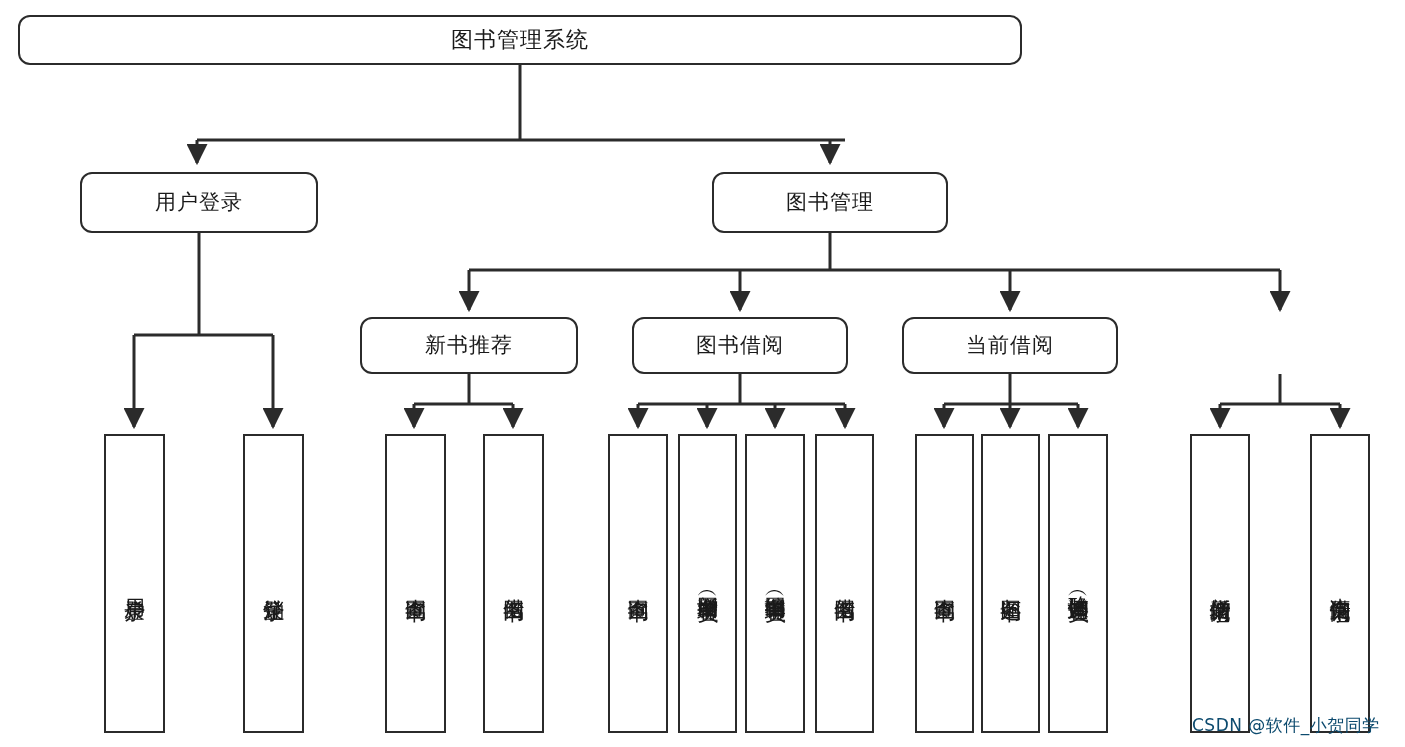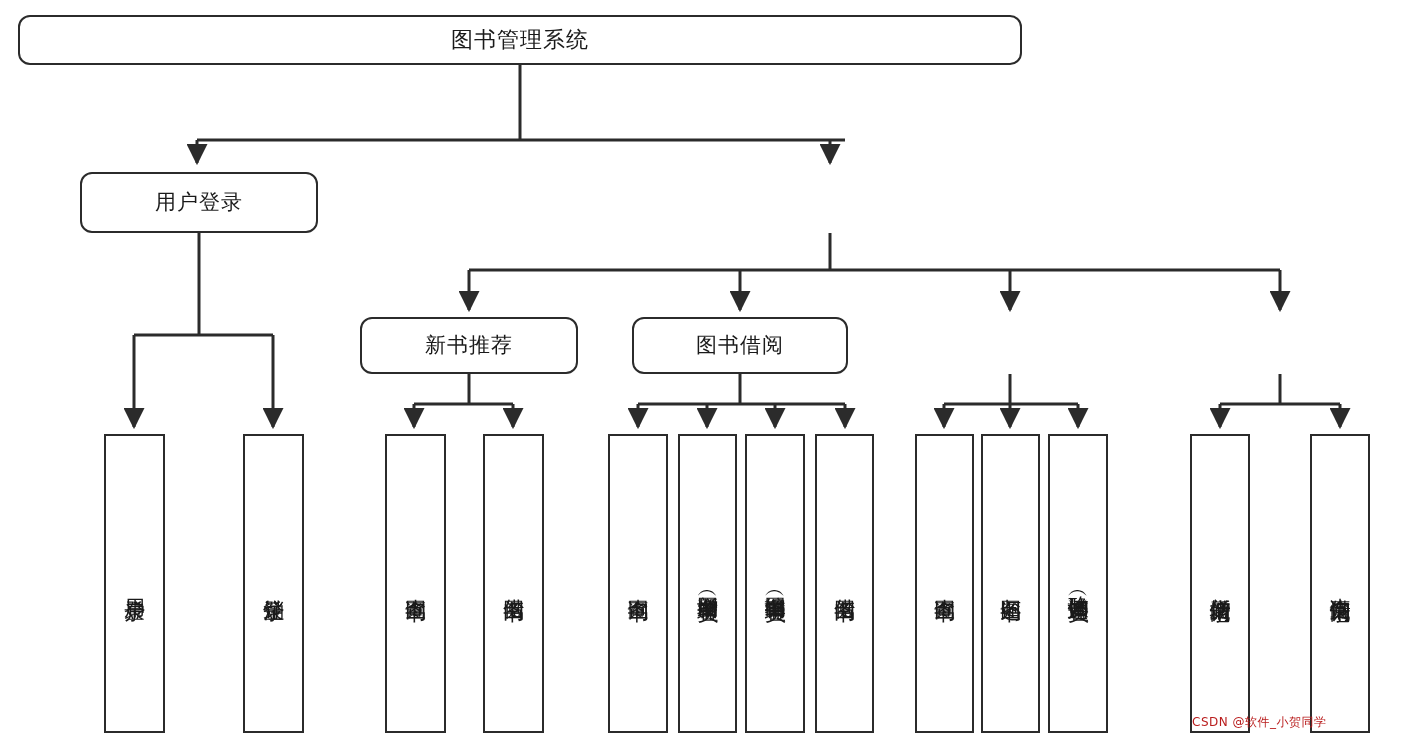--- a/index.html
+++ b/index.html
@@ -50,22 +50,22 @@
     left: 0;
     top: 0;
     width: 1405px;
     height: 747px;
     pointer-events: none;
   }
   .watermark {
     position: absolute;
     left: 1192px;
     top: 714px;
-    font-size: 12px;
-    color: #b91c1c;
+    font-size: 17px;
+    color: #0c4a6e;
     white-space: nowrap;
     letter-spacing: 0.5px;
   }
 </style>
 </head>
 <body>
 
 <div id="canvas">
 
   <svg id="edges" viewBox="0 0 1405 747" xmlns="http://www.w3.org/2000/svg">
@@ -114,23 +114,25 @@
       <path d="M 1280 374 L 1280 404"></path>
       <path d="M 1220 404 L 1340 404"></path>
       <path d="M 1220 404 L 1220 427" marker-end="url(#arrow)"></path>
       <path d="M 1340 404 L 1340 427" marker-end="url(#arrow)"></path>
     </g>
   </svg>
 
   <div class="node horiz root" style="left:18px; top:15px; width:1004px; height:50px;">图书管理系统</div>
 
   <div class="node horiz" style="left:80px; top:172px; width:238px; height:61px;">用户登录</div>
+  <div class="node horiz" style="left:712px; top:172px; width:236px; height:61px;">图书管理</div>
 
   <div class="node horiz" style="left:632px; top:317px; width:216px; height:57px;">图书借阅</div>
   <div class="node horiz" style="left:360px; top:317px; width:218px; height:57px;">新书推荐</div>
+  <div class="node horiz" style="left:902px; top:317px; width:216px; height:57px;">当前借阅</div>
 
   <div class="node vert" style="left:104px; top:434px; width:61px; height:299px;">用户登录</div>
   <div class="node vert" style="left:243px; top:434px; width:61px; height:299px;">注销登录</div>
 
   <div class="node vert" style="left:385px; top:434px; width:61px; height:299px;">查询图书</div>
   <div class="node vert" style="left:483px; top:434px; width:61px; height:299px;">借阅图书</div>
 
   <div class="node vert" style="left:608px; top:434px; width:60px; height:299px;">查询图书</div>
   <div class="node vert" style="left:678px; top:434px; width:59px; height:299px;">新增图书（管理员）</div>
   <div class="node vert" style="left:745px; top:434px; width:60px; height:299px;">编辑图书（管理员）</div>

